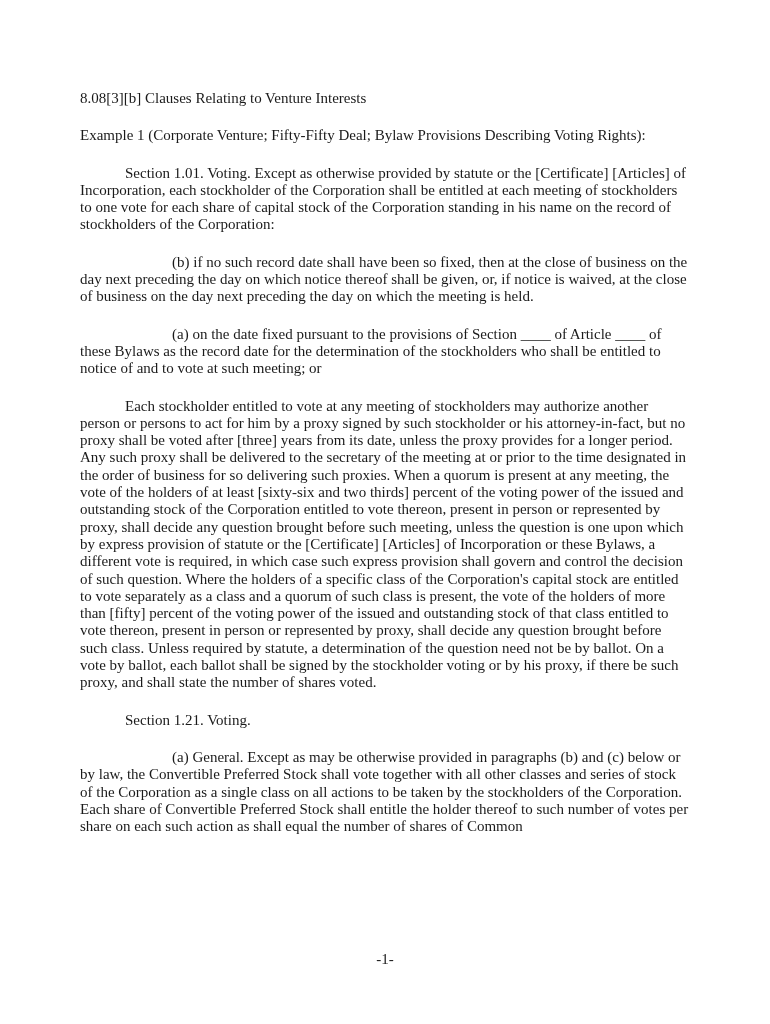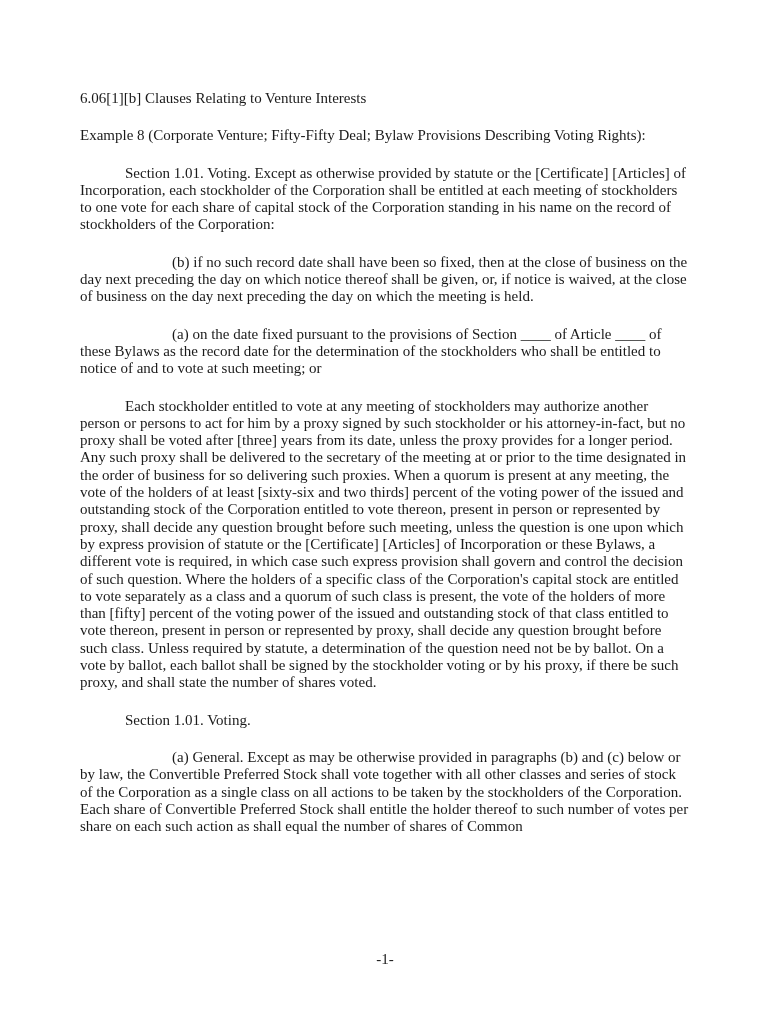--- a/index.html
+++ b/index.html
@@ -45,23 +45,23 @@
     font-size: 15px;
     line-height: 17.3px;
     color: #1a1a1a;
   }
 </style>
 </head>
 <body>
 
 <div class="page">
   <div class="doc-body">
-      <p class="indent-none">6.06[1][b] Clauses Relating to Venture Interests</p>
-      <p class="indent-none">Example 8 (Corporate Venture; Fifty-Fifty Deal; Bylaw Provisions Describing Voting Rights):</p>
+      <p class="indent-none">8.08[3][b] Clauses Relating to Venture Interests</p>
+      <p class="indent-none">Example 1 (Corporate Venture; Fifty-Fifty Deal; Bylaw Provisions Describing Voting Rights):</p>
       <p class="indent-half">Section 1.01. Voting. Except as otherwise provided by statute or the [Certificate] [Articles] of Incorporation, each stockholder of the Corporation shall be entitled at each meeting of stockholders to one vote for each share of capital stock of the Corporation standing in his name on the record of stockholders of the Corporation:</p>
       <p class="indent-full">(b) if no such record date shall have been so fixed, then at the close of business on the day next preceding the day on which notice thereof shall be given, or, if notice is waived, at the close of business on the day next preceding the day on which the meeting is held.</p>
       <p class="indent-full">(a) on the date fixed pursuant to the provisions of Section ____ of Article ____ of these Bylaws as the record date for the determination of the stockholders who shall be entitled to notice of and to vote at such meeting; or</p>
       <p class="indent-half">Each stockholder entitled to vote at any meeting of stockholders may authorize another person or persons to act for him by a proxy signed by such stockholder or his attorney-in-fact, but no proxy shall be voted after [three] years from its date, unless the proxy provides for a longer period. Any such proxy shall be delivered to the secretary of the meeting at or prior to the time designated in the order of business for so delivering such proxies. When a quorum is present at any meeting, the vote of the holders of at least [sixty-six and two thirds] percent of the voting power of the issued and outstanding stock of the Corporation entitled to vote thereon, present in person or represented by proxy, shall decide any question brought before such meeting, unless the question is one upon which by express provision of statute or the [Certificate] [Articles] of Incorporation or these Bylaws, a different vote is required, in which case such express provision shall govern and control the decision of such question. Where the holders of a specific class of the Corporation's capital stock are entitled to vote separately as a class and a quorum of such class is present, the vote of the holders of more than [fifty] percent of the voting power of the issued and outstanding stock of that class entitled to vote thereon, present in person or represented by proxy, shall decide any question brought before such class. Unless required by statute, a determination of the question need not be by ballot. On a vote by ballot, each ballot shall be signed by the stockholder voting or by his proxy, if there be such proxy, and shall state the number of shares voted.</p>
-      <p class="indent-half">Section 1.01. Voting.</p>
+      <p class="indent-half">Section 1.21. Voting.</p>
       <p class="indent-full">(a) General. Except as may be otherwise provided in paragraphs (b) and (c) below or by law, the Convertible Preferred Stock shall vote together with all other classes and series of stock of the Corporation as a single class on all actions to be taken by the stockholders of the Corporation. Each share of Convertible Preferred Stock shall entitle the holder thereof to such number of votes per share on each such action as shall equal the number of shares of Common</p>
     </div>
   <div class="page-footer">-1-</div>
 </div>
 
 </body></html>

